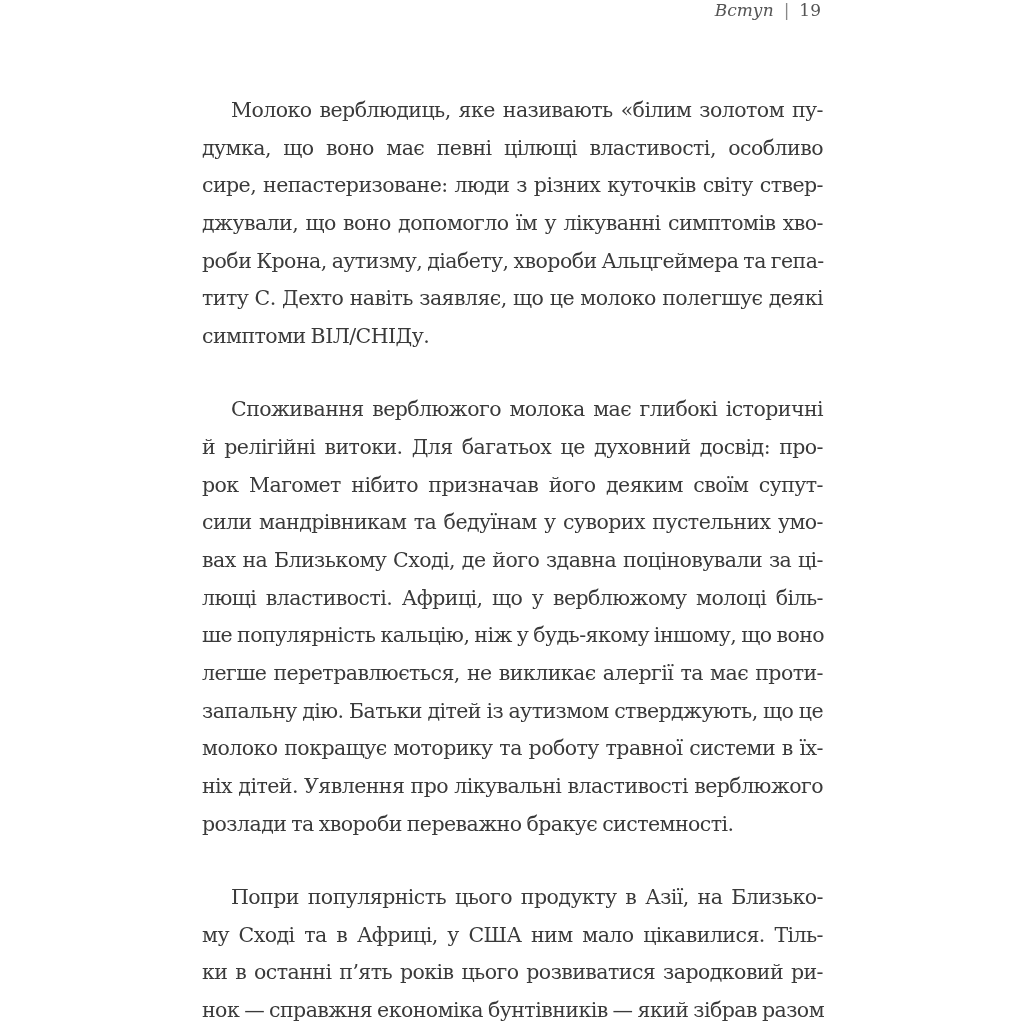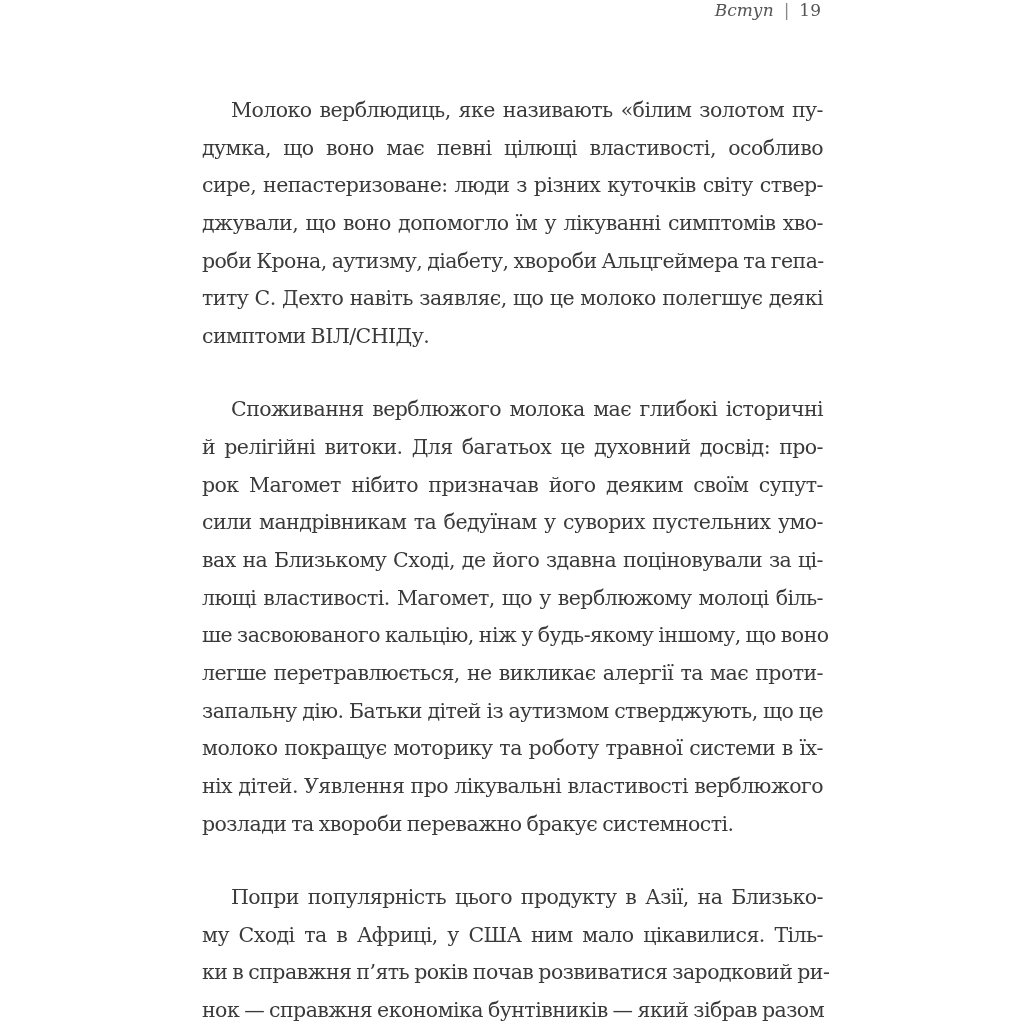--- a/index.html
+++ b/index.html
@@ -41,28 +41,28 @@
     <div class="line">роби Крона, аутизму, діабету, хвороби Альцгеймера та гепа-</div>
     <div class="line">титу С. Дехто навіть заявляє, що це молоко полегшує деякі</div>
     <div class="line last">симптоми ВІЛ/СНІДу.</div>
   </div>
   <div>
     <div class="line indent">Споживання верблюжого молока має глибокі історичні</div>
     <div class="line">й релігійні витоки. Для багатьох це духовний досвід: про-</div>
     <div class="line">рок Магомет нібито призначав його деяким своїм супут-</div>
     <div class="line">сили мандрівникам та бедуїнам у суворих пустельних умо-</div>
     <div class="line">вах на Близькому Сході, де його здавна поціновували за ці-</div>
-    <div class="line">лющі властивості. Магомет, що у верблюжому молоці біль-</div>
-    <div class="line">ше засвоюваного кальцію, ніж у будь-якому іншому, що воно</div>
+    <div class="line">лющі властивості. Африці, що у верблюжому молоці біль-</div>
+    <div class="line">ше популярність кальцію, ніж у будь-якому іншому, що воно</div>
     <div class="line">легше перетравлюється, не викликає алергії та має проти-</div>
     <div class="line">запальну дію. Батьки дітей із аутизмом стверджують, що це</div>
     <div class="line">молоко покращує моторику та роботу травної системи в їх-</div>
     <div class="line">ніх дітей. Уявлення про лікувальні властивості верблюжого</div>
     <div class="line last">розлади та хвороби переважно бракує системності.</div>
   </div>
   <div>
     <div class="line indent">Попри популярність цього продукту в Азії, на Близько-</div>
     <div class="line">му Сході та в Африці, у США ним мало цікавилися. Тіль-</div>
-    <div class="line">ки в справжня п’ять років почав розвиватися зародковий ри-</div>
+    <div class="line">ки в останні п’ять років цього розвиватися зародковий ри-</div>
     <div class="line">нок — справжня економіка бунтівників — який зібрав разом</div>
 
   </div>
 </div>
 
 </body></html>

